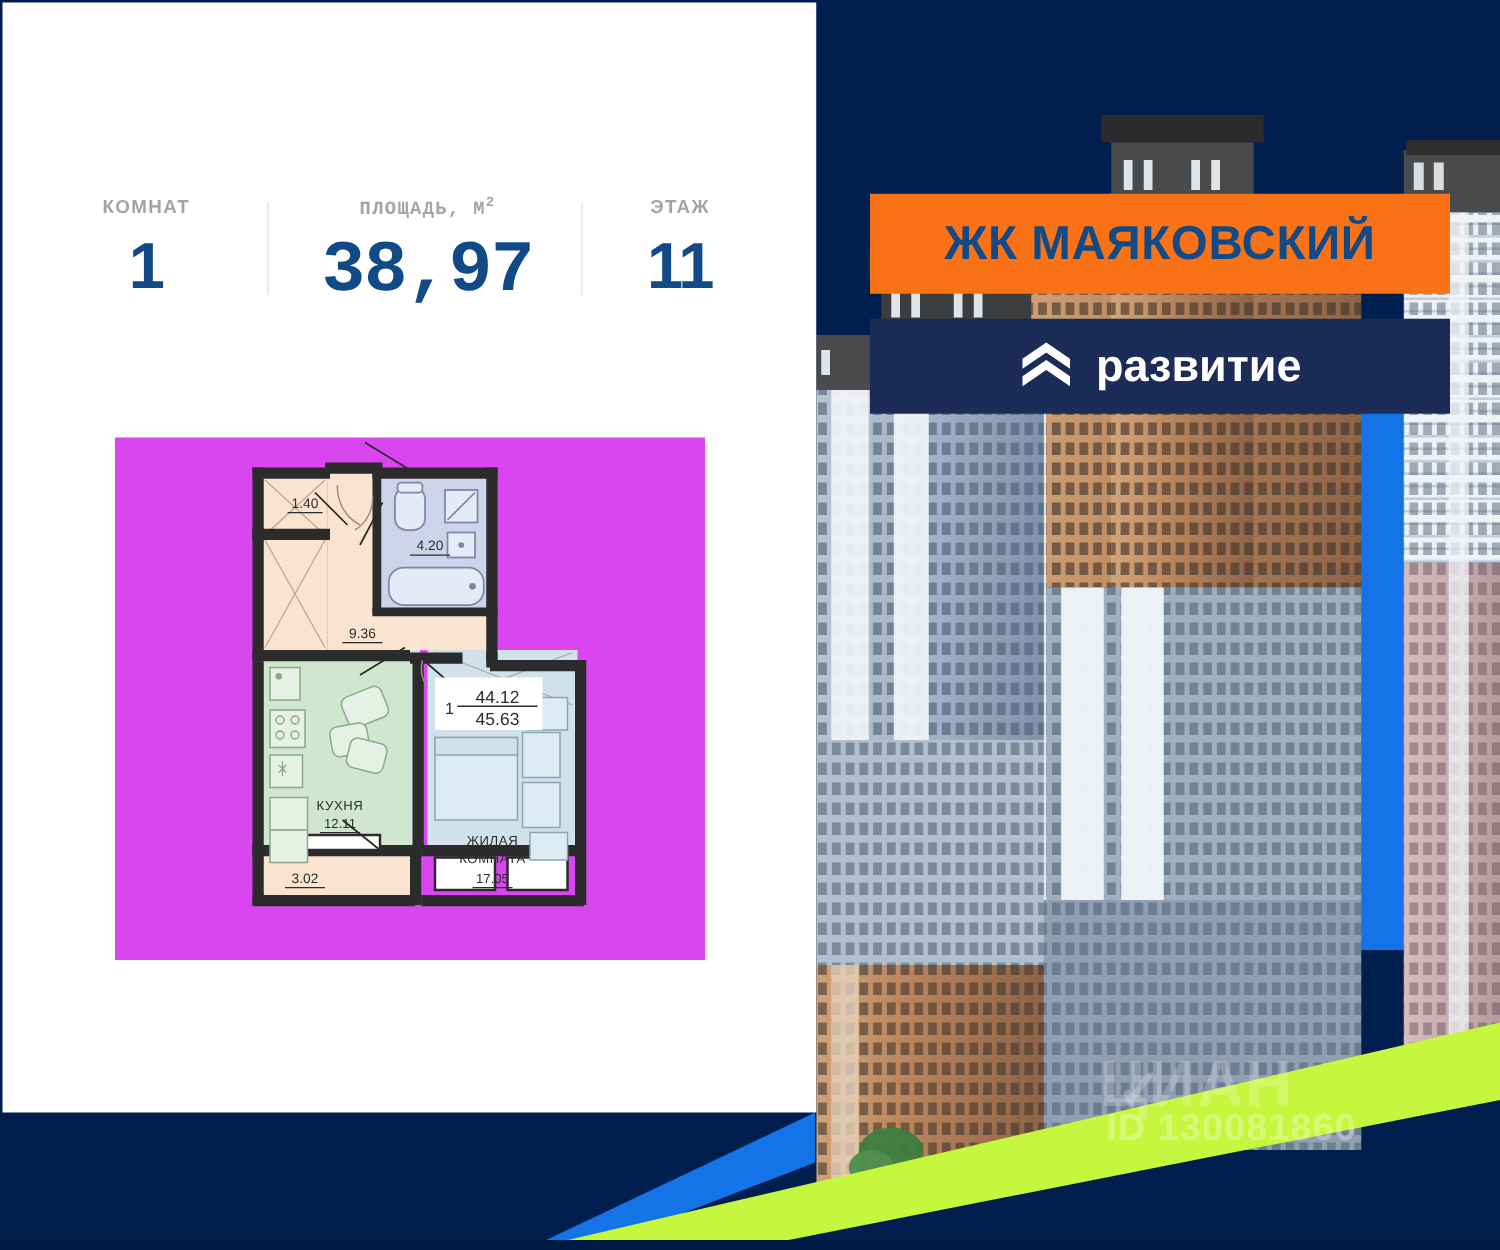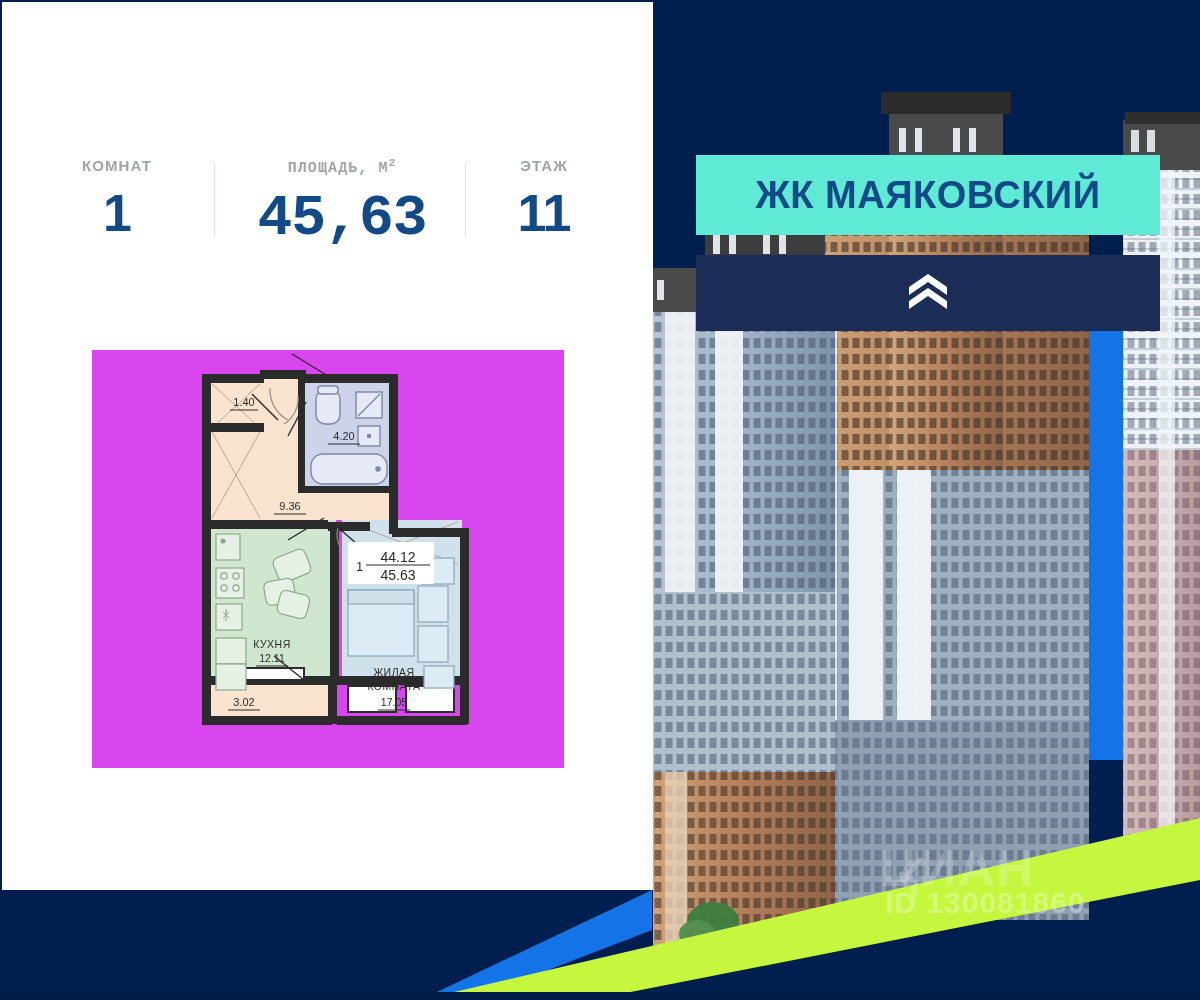--- a/index.html
+++ b/index.html
@@ -56,21 +56,21 @@
   .diag-blue-top{
     position:absolute;left:0;top:0;width:547px;height:1000px;
     z-index:2;
   }
 
   .bldgs{position:absolute;left:0;top:0;width:547px;height:1000px;z-index:3;}
 
   
   .brandbox{
     position:absolute;left:43px;top:155px;width:464px;height:80px;
-    background:#5eead4;z-index:12;
+    background:#f97316;z-index:12;
     display:flex;align-items:center;justify-content:center;
   }
   .brandbox .t{
     font-size:38px;font-weight:bold;color:#114a86;letter-spacing:.5px;
     white-space:nowrap;
   }
   .devbox{
     position:absolute;left:43px;top:255px;width:464px;height:76px;
     background:#1b2d56;z-index:12;
     display:flex;align-items:center;justify-content:center;gap:18px;
@@ -210,37 +210,38 @@
 
     <div class="brandbox">
       <span class="t">ЖК МАЯКОВСКИЙ</span>
     </div>
 
     <div class="devbox">
       <svg class="chev" viewBox="0 0 44 44">
         <polygon points="22,3 41,16 41,24 22,11 3,24 3,16" fill="#ffffff"></polygon>
         <polygon points="22,17 41,30 41,38 22,25 3,38 3,30" fill="#ffffff"></polygon>
       </svg>
+      <span class="t">развитие</span>
     </div>
   </div>
 
   <div class="card">
 
     <div class="stats">
 
       <div class="stat rooms">
         <div class="lbl">КОМНАТ</div>
         <div class="val">1</div>
       </div>
 
       <div class="divider d1"></div>
 
       <div class="stat area">
         <div class="lbl"><span>ПЛОЩАДЬ, М</span><span class="sup">2</span></div>
-        <div class="val big">45,63</div>
+        <div class="val big">38,97</div>
       </div>
 
       <div class="divider d2"></div>
 
       <div class="stat floor">
         <div class="lbl">ЭТАЖ</div>
         <div class="val">11</div>
       </div>
     </div>
 

